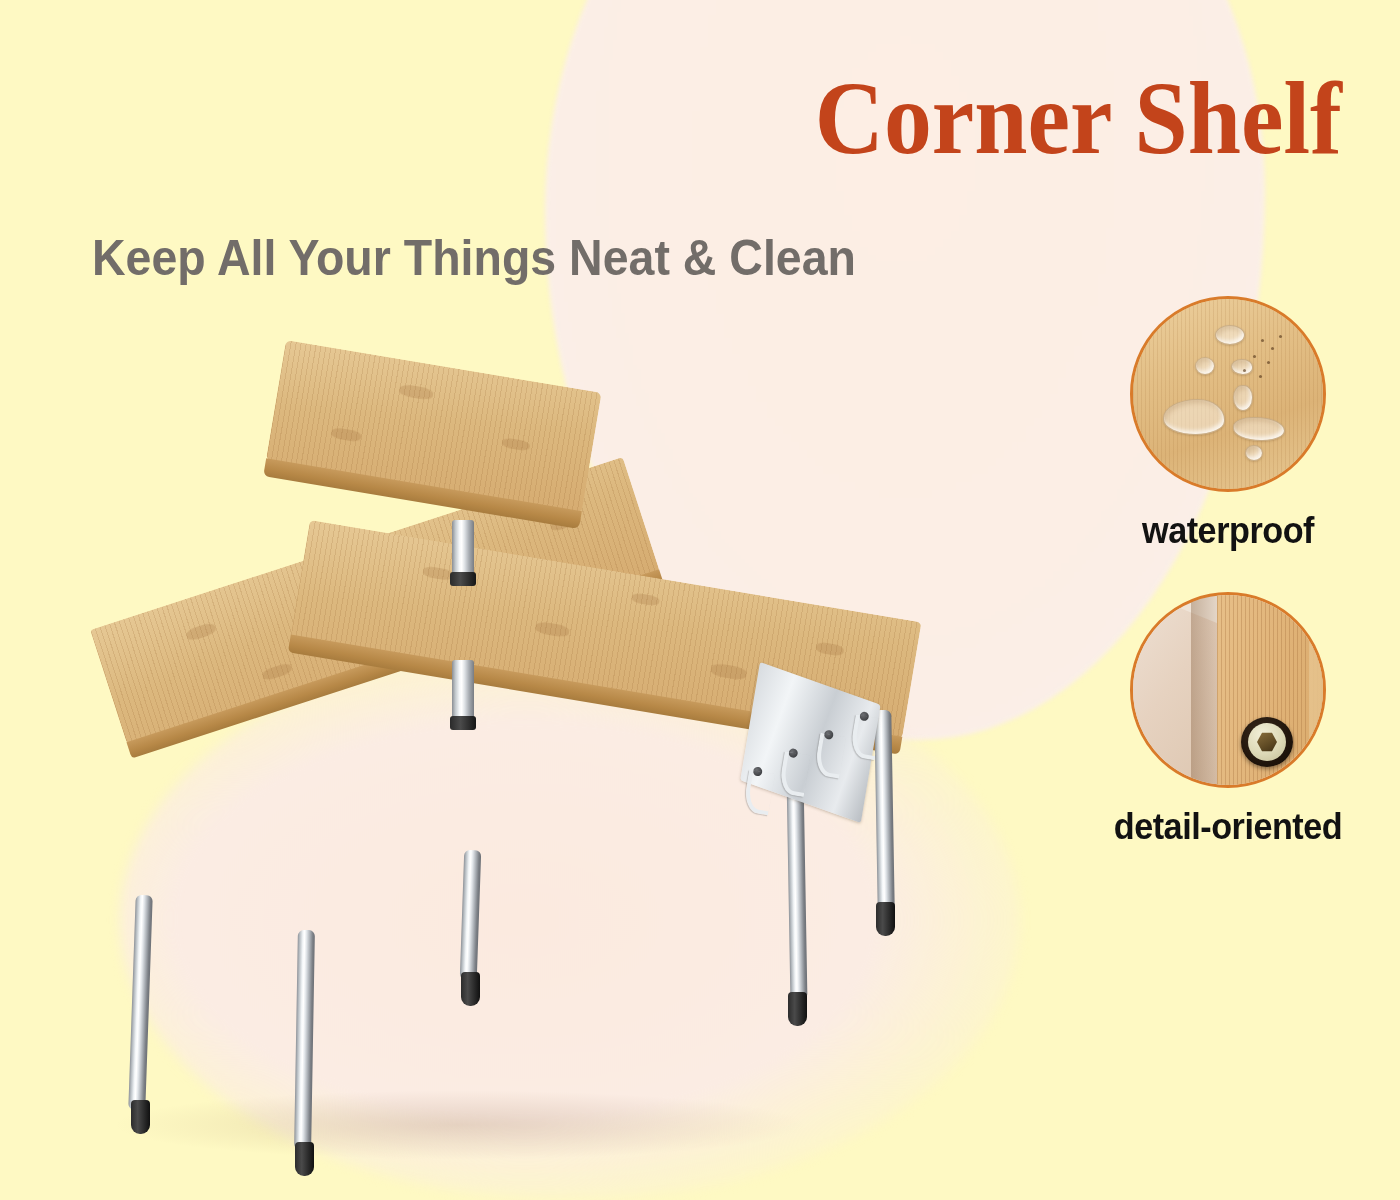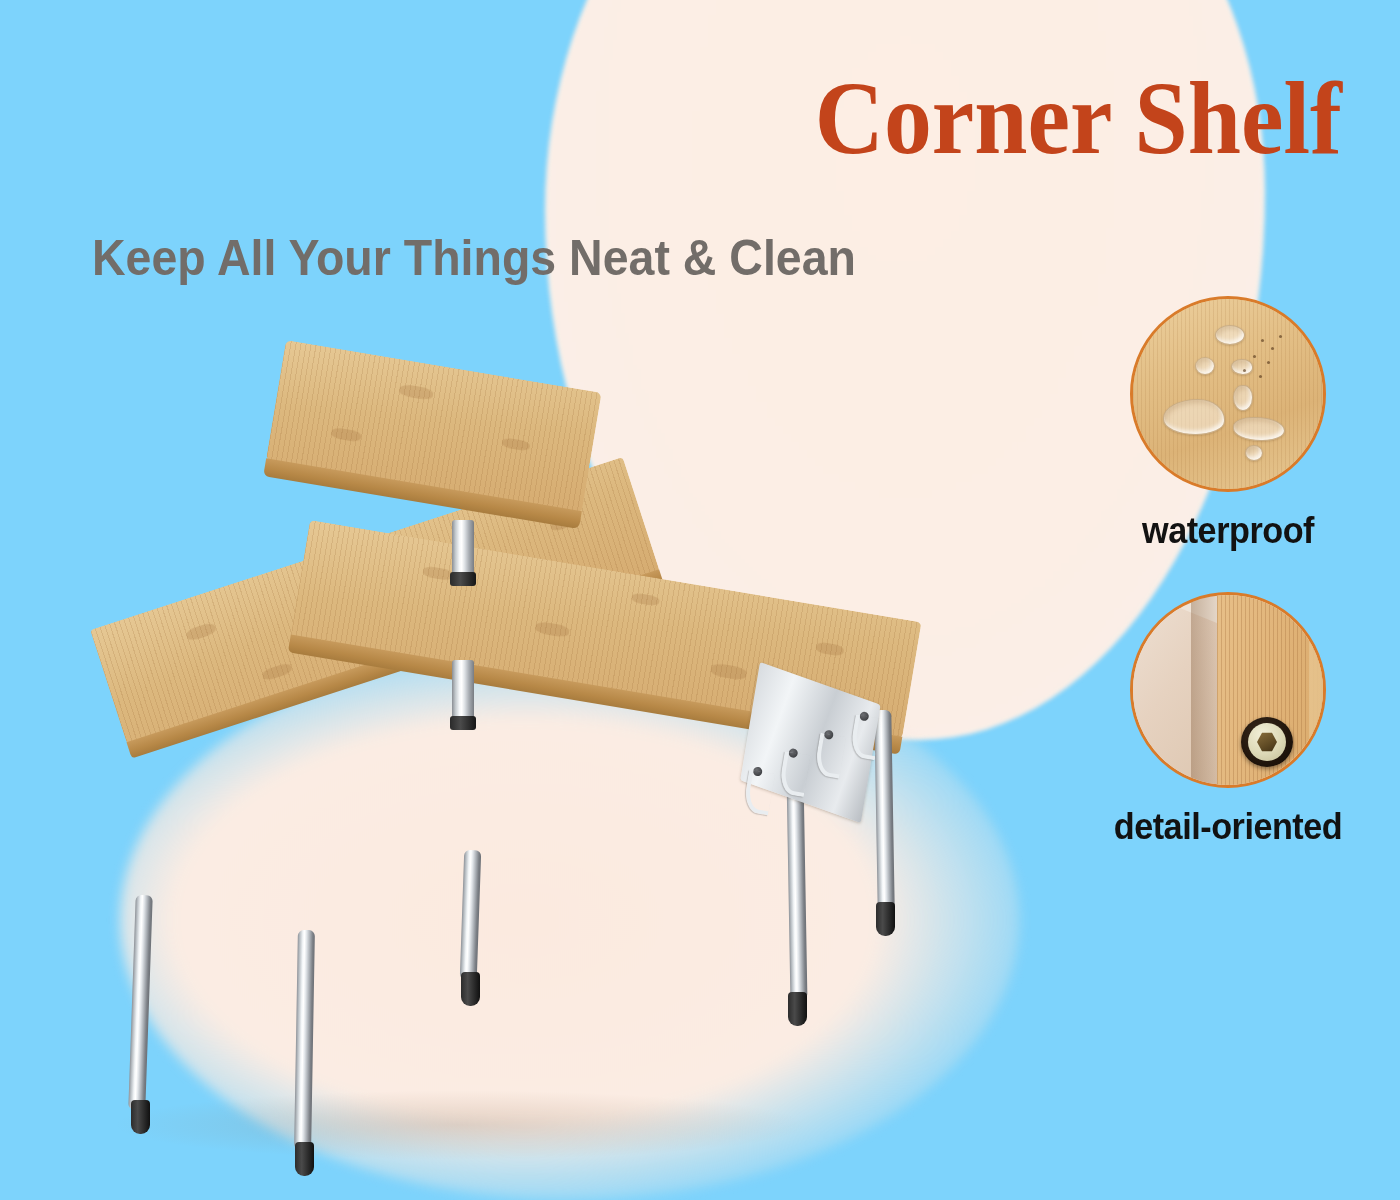--- a/index.html
+++ b/index.html
@@ -12,21 +12,21 @@
 
   body {
     font-family: "Liberation Sans", sans-serif;
     background: #f8f3f0;
     position: relative;
   }
 
   #poster {
     position: absolute;
     inset: 0;
-    background: #7dd3fc;
+    background: #fef9c3;
     overflow: hidden;
   }
 
   
   .blush-blob {
     position: absolute;
     left: 545px;
     top: -240px;
     width: 720px;
     height: 980px;

